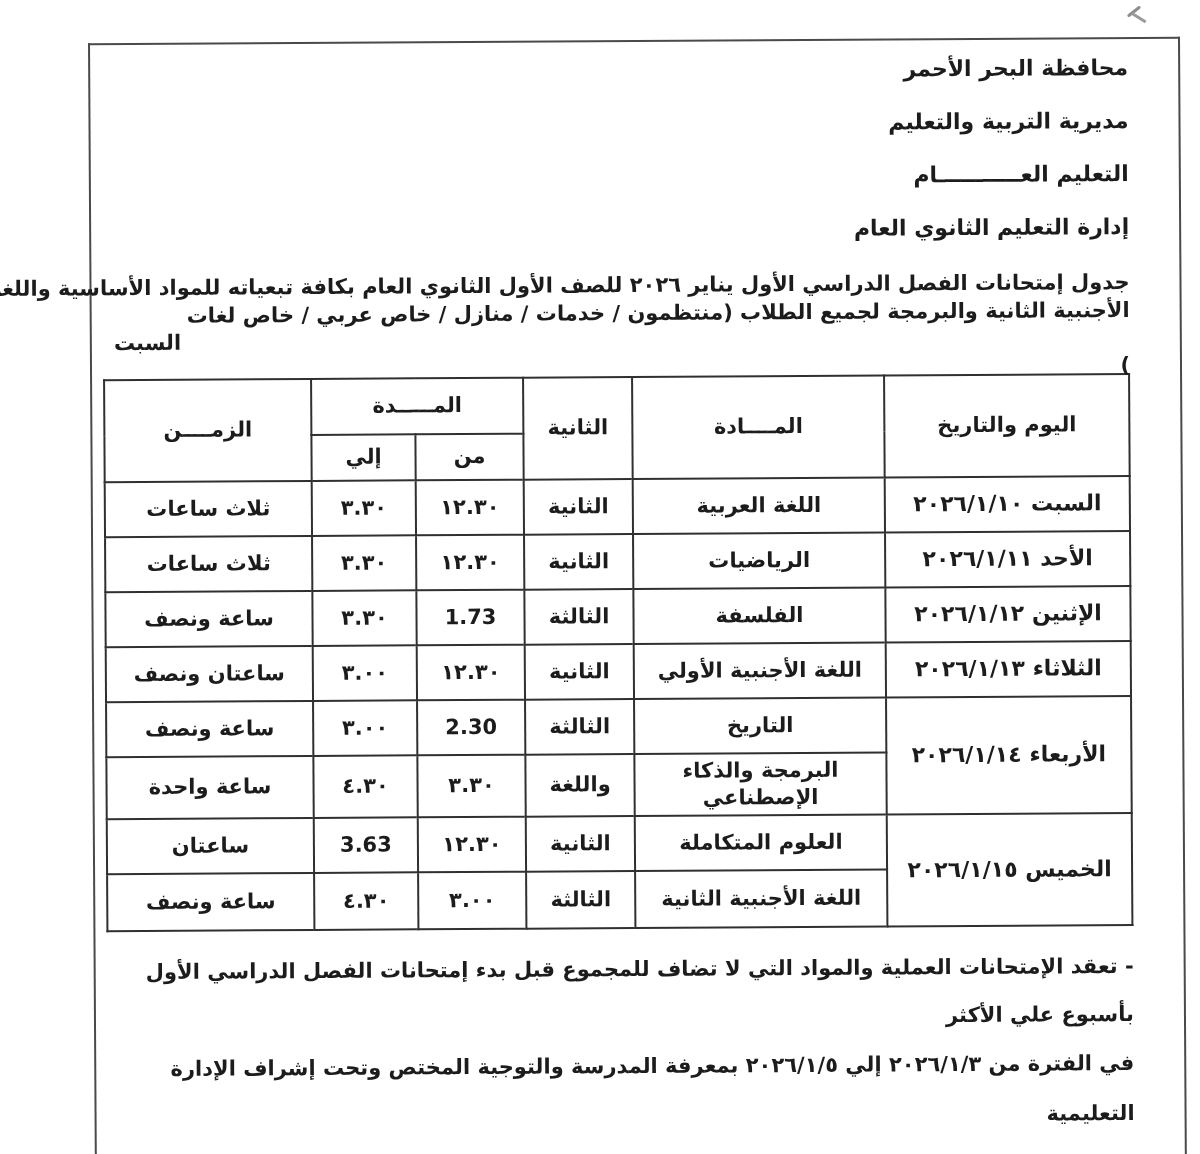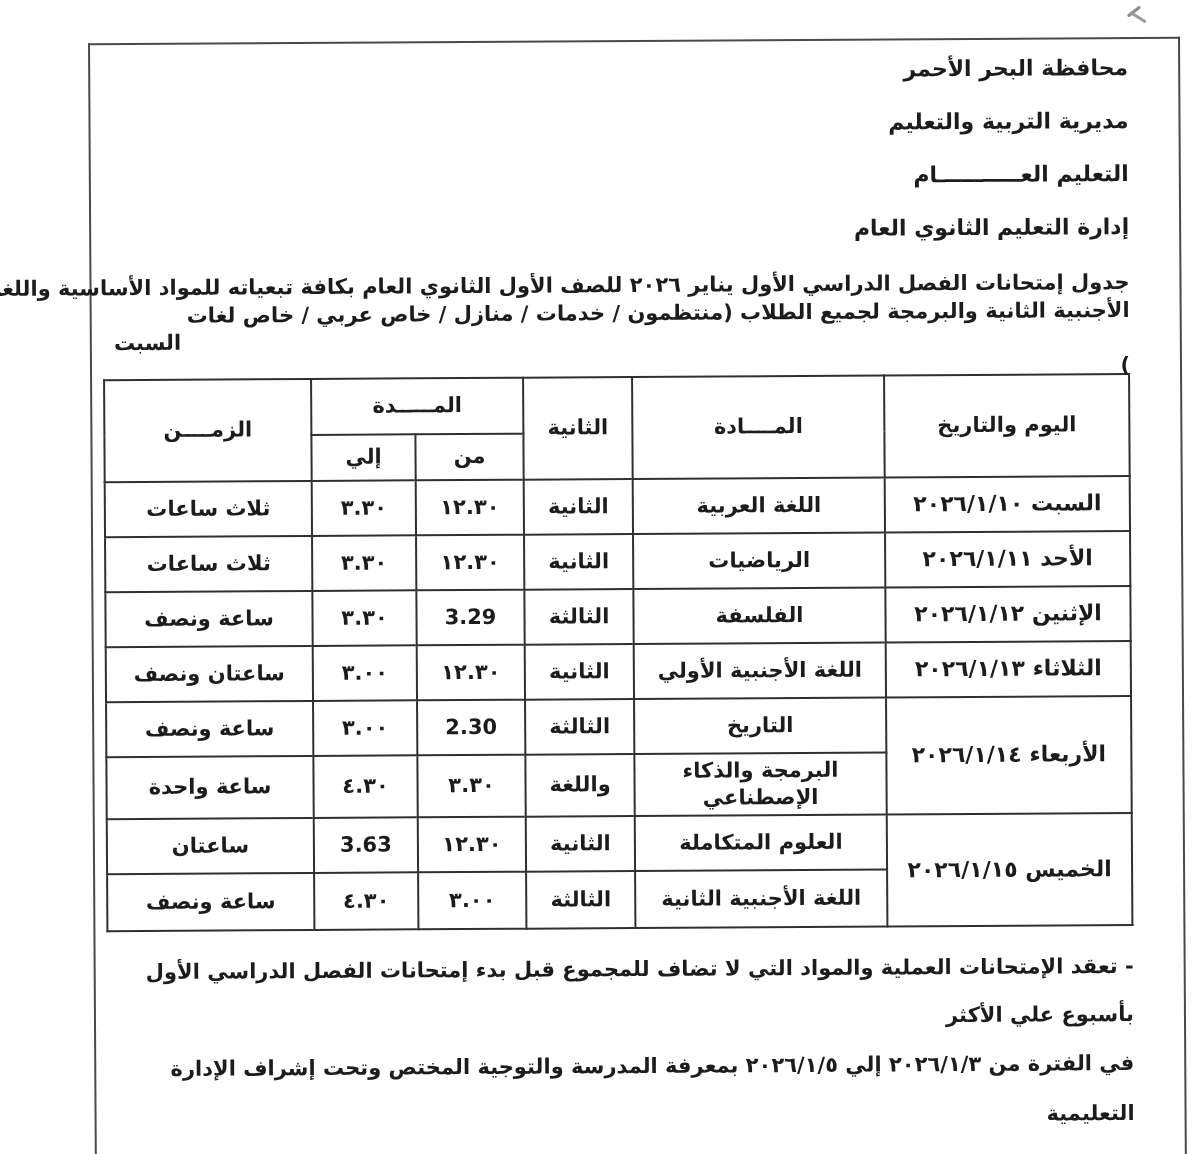--- a/index.html
+++ b/index.html
@@ -97,21 +97,21 @@
           <td>الرياضيات</td>
           <td>الثانية</td>
           <td>١٢.٣٠</td>
           <td>٣.٣٠</td>
           <td>ثلاث ساعات</td>
         </tr>
         <tr style="height:55px">
           <td class="day">الإثنين ٢٠٢٦/١/١٢</td>
           <td>الفلسفة</td>
           <td>الثالثة</td>
-          <td>3.29</td>
+          <td>1.73</td>
           <td>٣.٣٠</td>
           <td>ساعة ونصف</td>
         </tr>
         <tr style="height:55px">
           <td class="day">الثلاثاء ٢٠٢٦/١/١٣</td>
           <td>اللغة الأجنبية الأولي</td>
           <td>الثانية</td>
           <td>١٢.٣٠</td>
           <td>٣.٠٠</td>
           <td>ساعتان ونصف</td>

